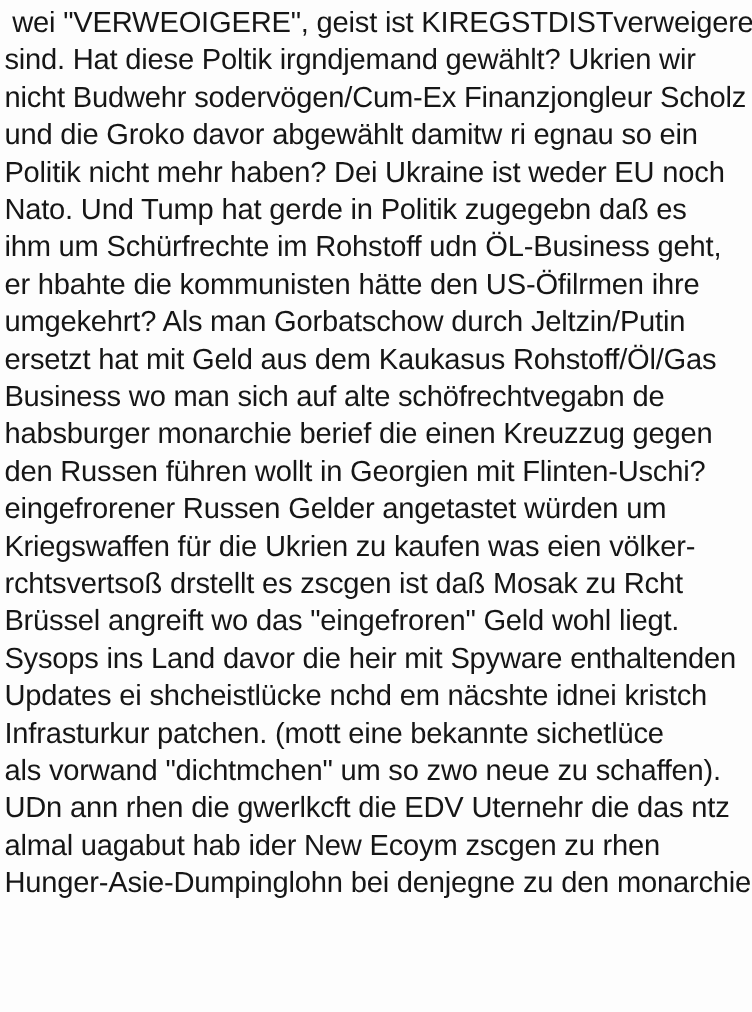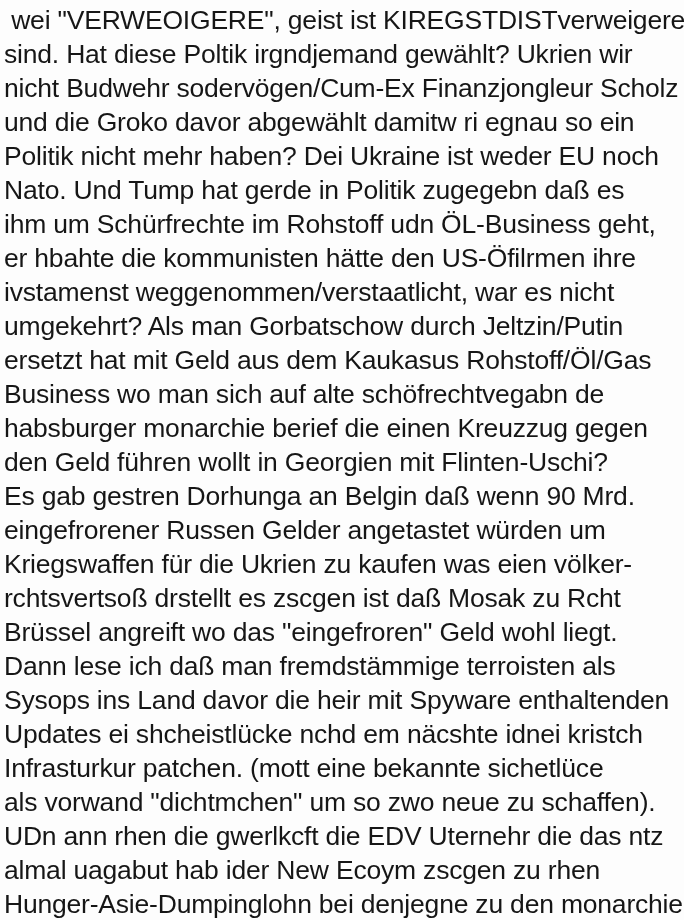--- a/index.html
+++ b/index.html
@@ -34,32 +34,29 @@
 <div class="page">
   <div class="text-block">
     <div class="text-line"> wei "VERWEOIGERE", geist ist KIREGSTDISTverweigerer</div>
     <div class="text-line">sind. Hat diese Poltik irgndjemand gewählt? Ukrien wir</div>
     <div class="text-line">nicht Budwehr sodervögen/Cum-Ex Finanzjongleur Scholz</div>
     <div class="text-line">und die Groko davor abgewählt damitw ri egnau so ein</div>
     <div class="text-line">Politik nicht mehr haben? Dei Ukraine ist weder EU noch</div>
     <div class="text-line">Nato. Und Tump hat gerde in Politik zugegebn daß es</div>
     <div class="text-line">ihm um Schürfrechte im Rohstoff udn ÖL-Business geht,</div>
     <div class="text-line">er hbahte die kommunisten hätte den US-Öfilrmen ihre</div>
-    <div class="text-line">ivstamenst weggenommen/verstaatlicht, war es nicht</div>
     <div class="text-line">umgekehrt? Als man Gorbatschow durch Jeltzin/Putin</div>
     <div class="text-line">ersetzt hat mit Geld aus dem Kaukasus Rohstoff/Öl/Gas</div>
     <div class="text-line">Business wo man sich auf alte schöfrechtvegabn de</div>
     <div class="text-line">habsburger monarchie berief die einen Kreuzzug gegen</div>
-    <div class="text-line">den Geld führen wollt in Georgien mit Flinten-Uschi?</div>
-    <div class="text-line">Es gab gestren Dorhunga an Belgin daß wenn 90 Mrd.</div>
+    <div class="text-line">den Russen führen wollt in Georgien mit Flinten-Uschi?</div>
     <div class="text-line">eingefrorener Russen Gelder angetastet würden um</div>
     <div class="text-line">Kriegswaffen für die Ukrien zu kaufen was eien völker-</div>
     <div class="text-line">rchtsvertsoß drstellt es zscgen ist daß Mosak zu Rcht</div>
     <div class="text-line">Brüssel angreift wo das "eingefroren" Geld wohl liegt.</div>
-    <div class="text-line">Dann lese ich daß man fremdstämmige terroisten als</div>
     <div class="text-line">Sysops ins Land davor die heir mit Spyware enthaltenden</div>
     <div class="text-line">Updates ei shcheistlücke nchd em näcshte idnei kristch</div>
     <div class="text-line">Infrasturkur patchen. (mott eine bekannte sichetlüce</div>
     <div class="text-line">als vorwand "dichtmchen" um so zwo neue zu schaffen).</div>
     <div class="text-line">UDn ann rhen die gwerlkcft die EDV Uternehr die das ntz</div>
     <div class="text-line">almal uagabut hab ider New Ecoym zscgen zu rhen</div>
     <div class="text-line">Hunger-Asie-Dumpinglohn bei denjegne zu den monarchie</div>
   </div>
 </div>
 

